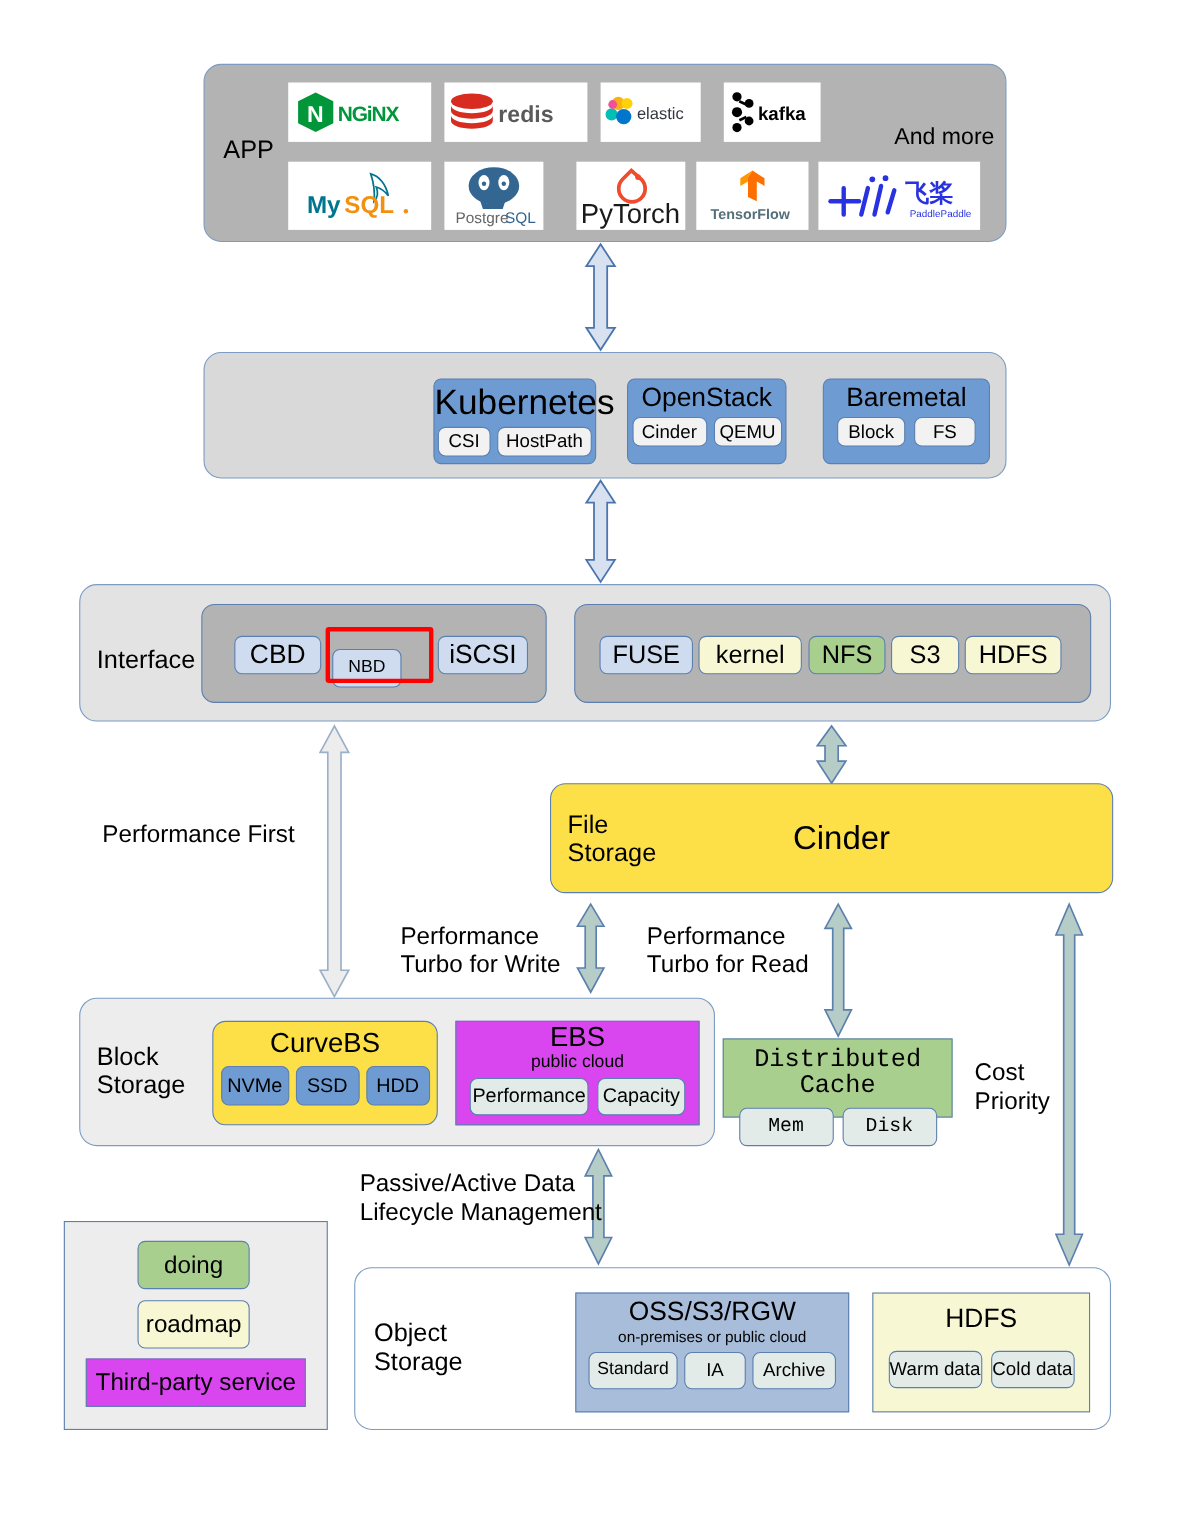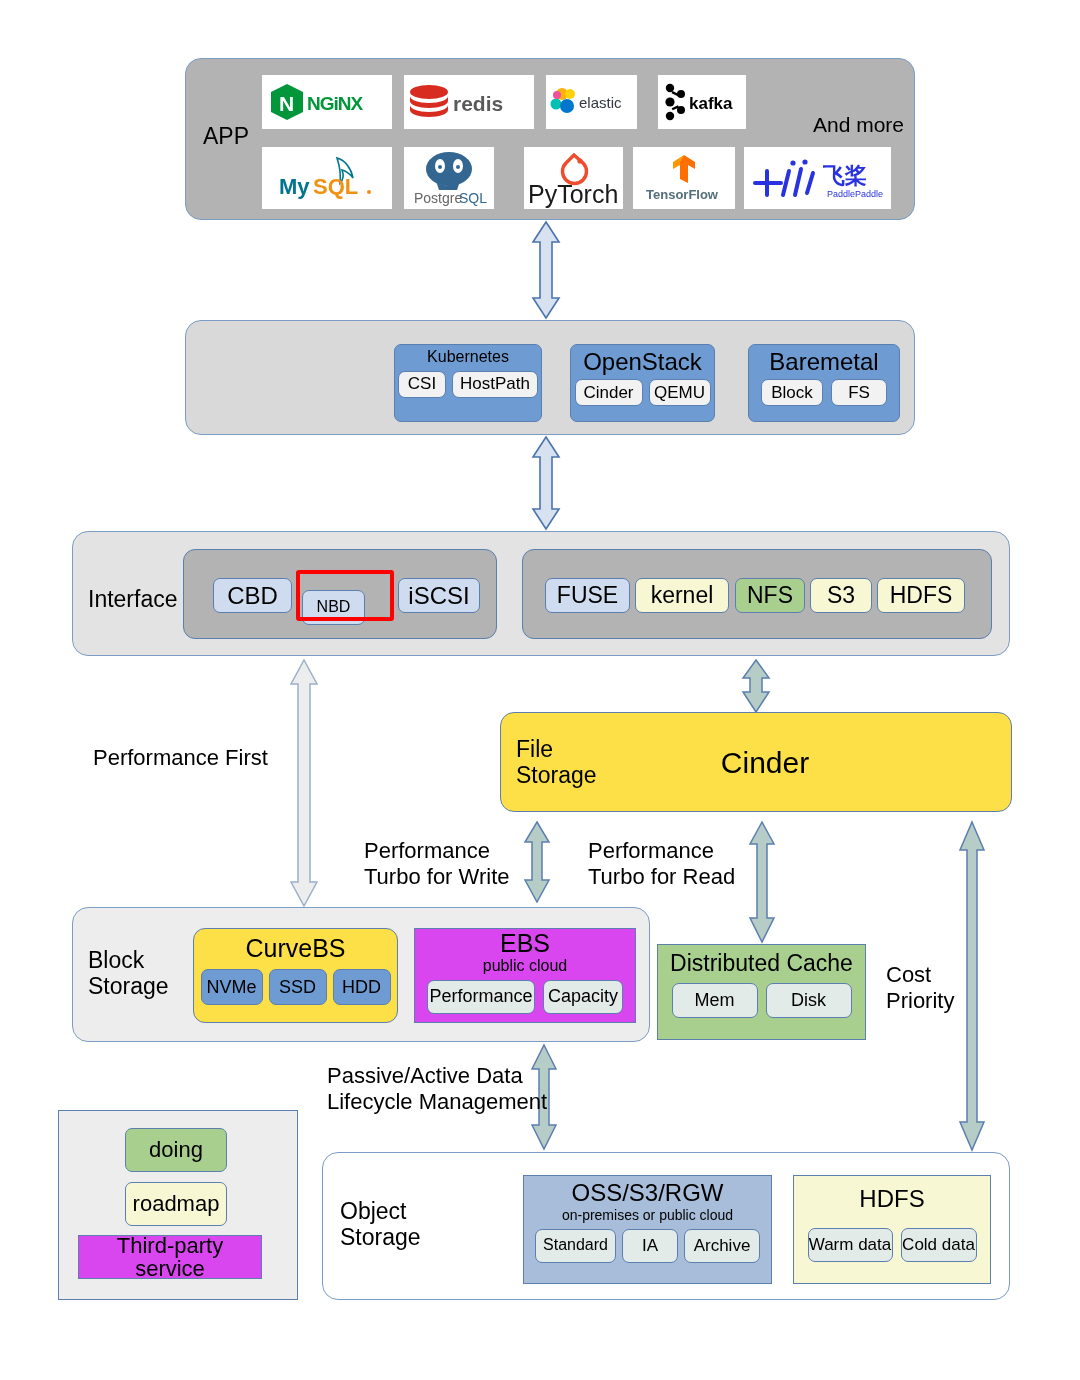--- a/index.html
+++ b/index.html
@@ -144,21 +144,21 @@
     </svg>
   </div>
 
   <svg class="abs" style="left:528px;top:220px;width:36px;height:100px;">
     <path d="M18 2 L31 22 L24 22 L24 78 L31 78 L18 98 L5 78 L12 78 L12 22 L5 22 Z" fill="#d7e1f0" stroke="#4a74ad" stroke-width="1.6"></path>
   </svg>
 
   <div class="abs layer-gray" style="left:185px;top:320px;width:730px;height:115px;"></div>
 
   <div class="abs chip chip-blue-strong" style="left:394px;top:344px;width:148px;height:78px;display:block;">
-    <div style="text-align:center;font-size:16px;padding-top:4px;">Kubernetes</div>
+    <div style="text-align:center;font-size:32px;padding-top:4px;">Kubernetes</div>
     <div style="display:flex;gap:6px;justify-content:center;margin-top:5px;">
       <div class="chip chip-white" style="width:48px;height:27px;font-size:17px;background:#f2f2f2;">CSI</div>
       <div class="chip chip-white" style="width:86px;height:27px;font-size:17px;background:#f2f2f2;">HostPath</div>
     </div>
   </div>
 
   <div class="abs chip chip-blue-strong" style="left:570px;top:344px;width:145px;height:78px;display:block;">
     <div style="text-align:center;font-size:24px;padding-top:4px;">OpenStack</div>
     <div style="display:flex;gap:6px;justify-content:center;margin-top:5px;">
       <div class="chip chip-white" style="width:68px;height:27px;font-size:17px;background:#f2f2f2;">Cinder</div>
@@ -241,38 +241,38 @@
 
   <div class="abs chip chip-white sq" style="left:414px;top:928px;width:222px;height:95px;display:block;">
     <div style="text-align:center;font-size:25px;padding-top:2px;line-height:1;">EBS</div>
     <div style="text-align:center;font-size:16px;margin-top:2px;">public cloud</div>
     <div style="display:flex;gap:8px;justify-content:center;margin-top:5px;">
       <div class="chip chip-pale" style="width:108px;height:34px;font-size:18px;">Performance</div>
       <div class="chip chip-pale" style="width:80px;height:34px;font-size:18px;">Capacity</div>
     </div>
   </div>
 
-  <div class="abs chip chip-green sq" style="left:657px;top:944px;width:209px;height:96px;display:block;">
+  <div class="abs chip chip-green sq" style="left:657px;top:944px;width:209px;height:72px;display:block;font-family:Liberation Mono, monospace;">
     <div style="text-align:center;font-size:23px;padding-top:6px;">Distributed Cache</div>
     <div style="display:flex;gap:8px;justify-content:center;margin-top:8px;">
       <div class="chip chip-pale" style="width:86px;height:35px;font-size:18px;">Mem</div>
       <div class="chip chip-pale" style="width:86px;height:35px;font-size:18px;">Disk</div>
     </div>
   </div>
 
   <svg class="abs" style="left:528px;top:1043px;width:32px;height:108px;">
     <path d="M16 2 L28 26 L21 26 L21 82 L28 82 L16 106 L4 82 L11 82 L11 26 L4 26 Z" fill="#b6ccc7" stroke="#5b7faf" stroke-width="1.5"></path>
   </svg>
   <div class="abs note" style="left:327px;top:1063px;width:260px;">Passive/Active Data
 Lifecycle Management</div>
 
   <div class="abs" style="left:58px;top:1110px;width:240px;height:190px;background:#ededed;border:1px solid #5b7faf;"></div>
   <div class="abs chip chip-green" style="left:125px;top:1128px;width:102px;height:44px;font-size:22px;">doing</div>
   <div class="abs chip chip-yellow" style="left:125px;top:1182px;width:102px;height:44px;font-size:22px;">roadmap</div>
-  <div class="abs chip chip-white sq" style="left:78px;top:1235px;width:184px;height:44px;font-size:22px;">Third-party service</div>
+  <div class="abs chip chip-white sq" style="left:78px;top:1235px;width:200px;height:44px;font-size:22px;">Third-party service</div>
 
   <div class="abs layer-white" style="left:322px;top:1152px;width:688px;height:148px;"></div>
   <div class="abs layer-label" style="left:340px;top:1198px;width:130px;">Object
 Storage</div>
 
   <div class="abs chip chip-bluebox sq" style="left:523px;top:1175px;width:249px;height:109px;display:block;">
     <div style="text-align:center;font-size:24px;padding-top:4px;">OSS/S3/RGW</div>
     <div style="text-align:center;font-size:14px;margin-top:3px;">on-premises or public cloud</div>
     <div style="display:flex;gap:6px;justify-content:center;margin-top:6px;">
       <div class="chip chip-pale" style="width:81px;height:34px;font-size:16px;">Standard</div>

